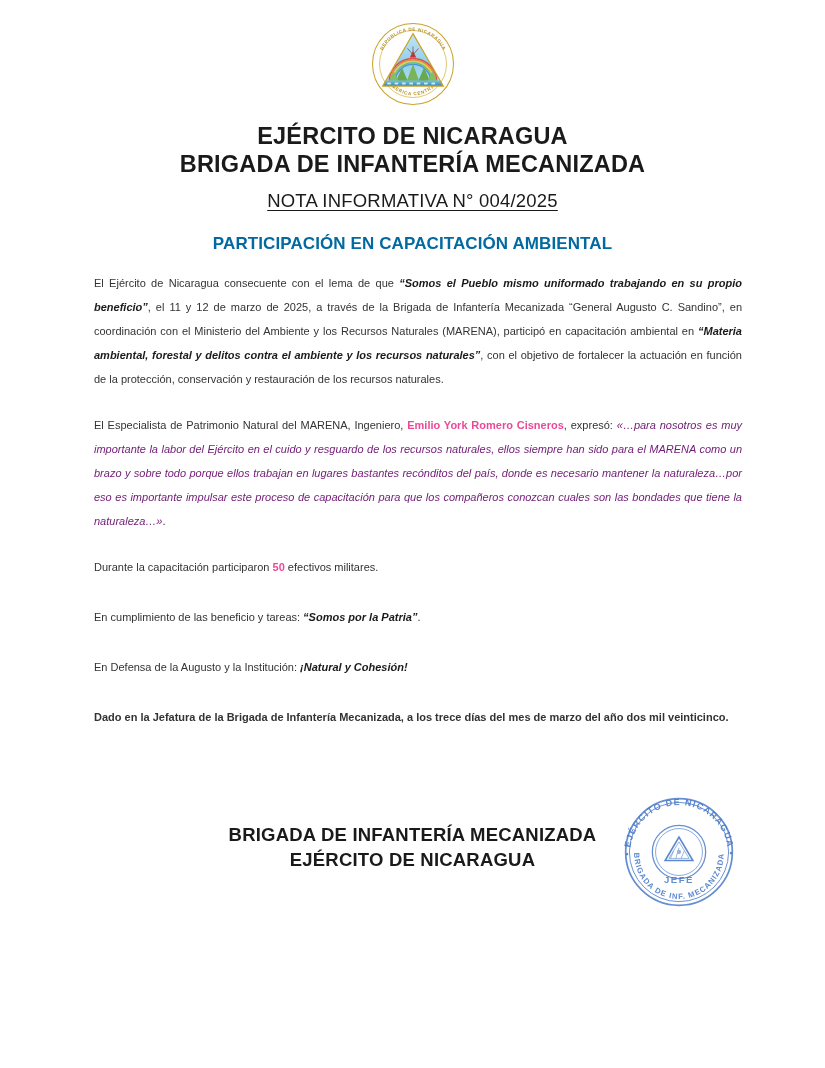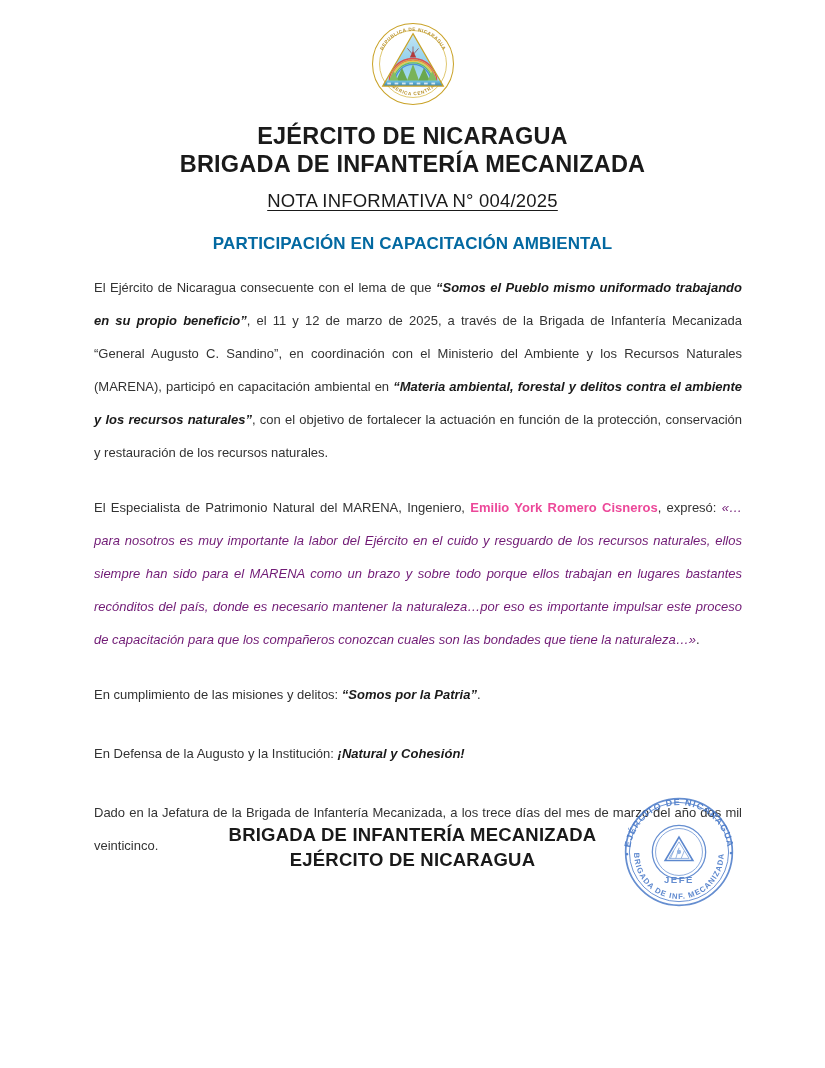--- a/index.html
+++ b/index.html
@@ -73,27 +73,27 @@
 
   
   .body-block {
     position: absolute;
     top: 271px;
     left: 94px;
     width: 648px;
   }
   p.para {
     margin: 0 0 22px 0;
-    font-size: 13px;
-    line-height: 33px;
+    font-size: 11px;
+    line-height: 24px;
     text-align: justify;
     text-justify: inter-word;
     color: #333333;
   }
-  p.para:last-child { margin-bottom: 8px; }
+  p.para:last-child { margin-bottom: 8px; font-weight: bold; }
 
   .bi {
     font-weight: bold;
     font-style: italic;
     color: #1a1a1a;
   }
   .b {
     font-weight: bold;
     color: #ec4899;
   }
@@ -212,22 +212,23 @@
     <div class="nota">NOTA INFORMATIVA N° 004/2025</div>
     <div class="subject">PARTICIPACIÓN EN CAPACITACIÓN AMBIENTAL</div>
   </div>
 
   <div class="body-block">
 
     <p class="para"><span>El Ejército de Nicaragua consecuente con el lema de que </span><span class="bi">“Somos el Pueblo mismo uniformado trabajando en su propio beneficio”</span><span>, el 11 y 12 de marzo de 2025, a través de la Brigada de Infantería Mecanizada “General Augusto C. Sandino”, en coordinación con el Ministerio del Ambiente y los Recursos Naturales (MARENA), participó en capacitación ambiental en </span><span class="bi">“Materia ambiental, forestal y delitos contra el ambiente y los recursos naturales”</span><span>, con el objetivo de fortalecer la actuación en función de la protección, conservación y restauración de los recursos naturales.</span></p>
 
     <p class="para"><span>El Especialista de Patrimonio Natural del MARENA, Ingeniero, </span><span class="b">Emilio York Romero Cisneros</span><span>, expresó: </span><span class="quote-block">«…para nosotros es muy importante la labor del Ejército en el cuido y resguardo de los recursos naturales, ellos siempre han sido para el MARENA como un brazo y sobre todo porque ellos trabajan en lugares bastantes recónditos del país, donde es necesario mantener la naturaleza…por eso es importante impulsar este proceso de capacitación para que los compañeros conozcan cuales son las bondades que tiene la naturaleza…»</span><span>.</span></p>
 
-
-    <p class="para gap-lg"><span>En cumplimiento de las misiones y delitos: </span><span class="bi">“Somos por la Patria”</span><span>.</span></p>
+    <p class="para gap-lg"><span>Durante la capacitación participaron </span><span class="b">50</span><span> efectivos militares.</span></p>
+
+    <p class="para gap-lg"><span>En cumplimiento de las beneficio y tareas: </span><span class="bi">“Somos por la Patria”</span><span>.</span></p>
 
     <p class="para gap-lg"><span>En Defensa de la Augusto y la Institución: </span><span class="bi">¡Natural y Cohesión!</span></p>
 
     <p class="para">Dado en la Jefatura de la Brigada de Infantería Mecanizada, a los trece días del mes de marzo del año dos mil veinticinco.</p>
   </div>
 
   <div class="signature">
     <div class="sig-line">BRIGADA DE INFANTERÍA MECANIZADA</div>
     <div class="sig-line">EJÉRCITO DE NICARAGUA</div>
   </div>

